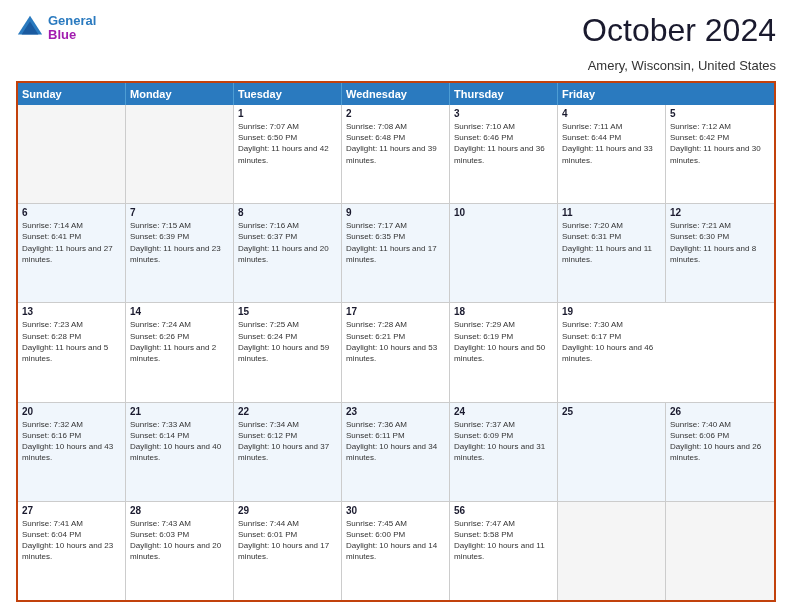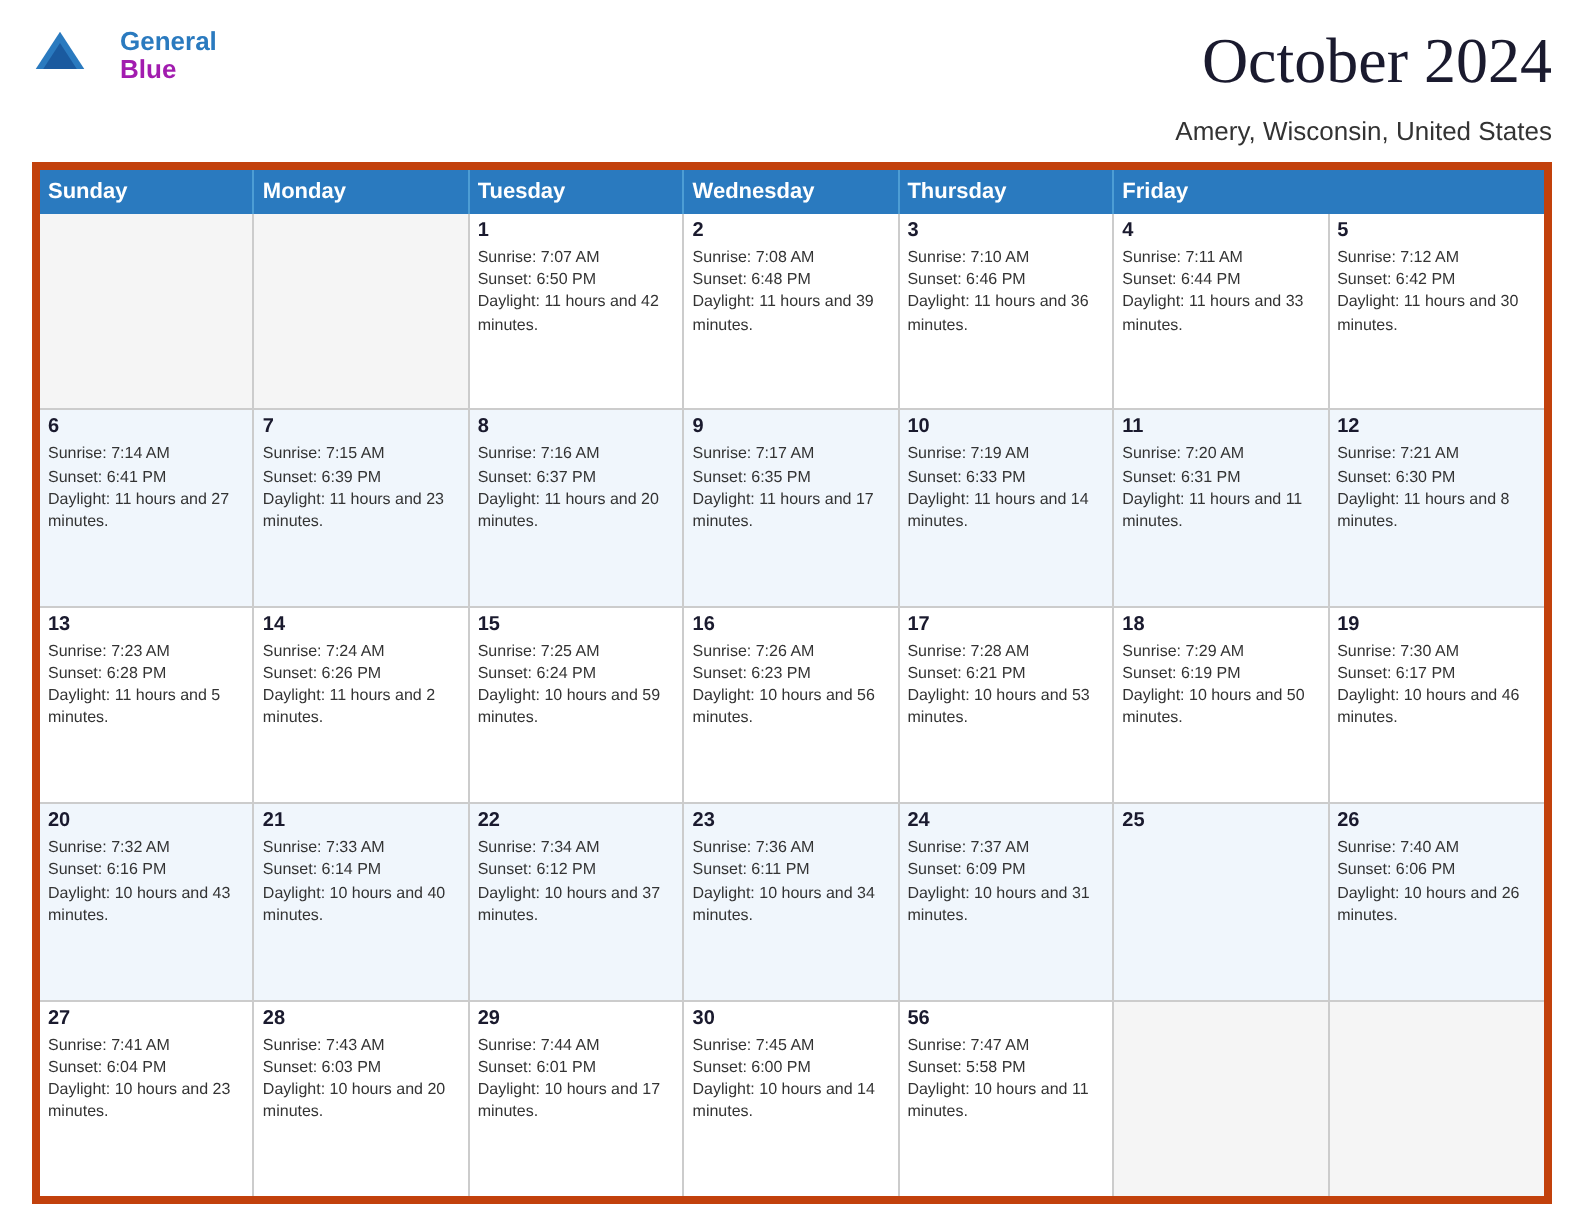--- a/index.html
+++ b/index.html
@@ -19,21 +19,21 @@
     }
     .header {
       display: flex;
       justify-content: space-between;
       align-items: flex-start;
       margin-bottom: 8px;
     }
     .logo {
       display: flex;
       align-items: center;
-      gap: 16px;
+      gap: 4px;
     }
     .logo-text {
       font-size: 13px;
       font-weight: bold;
       color: #1a1a2e;
       line-height: 1.1;
     }
     .logo-text span {
       color: #2a7abf;
     }
@@ -42,32 +42,31 @@
       height: 28px;
     }
     .title-block {
       text-align: right;
     }
     .month-title {
       font-size: 32px;
       font-weight: 300;
       color: #1a1a2e;
       line-height: 1;
-      font-family: Liberation Serif, serif;
     }
     .location {
       font-size: 13px;
       color: #333;
       margin-top: 12px;
     }
     .calendar {
       flex: 1;
       display: flex;
       flex-direction: column;
-      border: 4px solid #c2410c;
+      border: 2px solid #c2410c;
     }
     .cal-header {
       display: grid;
       grid-template-columns: repeat(7, 1fr);
       background: #2a7abf;
     }
     .cal-header-cell {
       color: #fff;
       font-size: 11px;
       font-weight: bold;
@@ -188,21 +187,20 @@
           <div class="cal-cell alt-row">
             <div class="day-num">8</div>
             <div class="day-info">Sunrise: 7:16 AM<br>Sunset: 6:37 PM<br>Daylight: 11 hours and 20 minutes.</div>
           </div>
           <div class="cal-cell alt-row">
             <div class="day-num">9</div>
             <div class="day-info">Sunrise: 7:17 AM<br>Sunset: 6:35 PM<br>Daylight: 11 hours and 17 minutes.</div>
           </div>
           <div class="cal-cell alt-row">
             <div class="day-num">10</div>
-            <div class="day-info">Sunrise: 7:19 AM<br>Sunset: 6:33 PM<br>Daylight: 11 hours and 14 minutes.</div>
           </div>
           <div class="cal-cell alt-row">
             <div class="day-num">11</div>
             <div class="day-info">Sunrise: 7:20 AM<br>Sunset: 6:31 PM<br>Daylight: 11 hours and 11 minutes.</div>
           </div>
           <div class="cal-cell alt-row">
             <div class="day-num">12</div>
             <div class="day-info">Sunrise: 7:21 AM<br>Sunset: 6:30 PM<br>Daylight: 11 hours and 8 minutes.</div>
           </div>
         </div>
@@ -211,24 +209,20 @@
             <div class="day-num">13</div>
             <div class="day-info">Sunrise: 7:23 AM<br>Sunset: 6:28 PM<br>Daylight: 11 hours and 5 minutes.</div>
           </div>
           <div class="cal-cell">
             <div class="day-num">14</div>
             <div class="day-info">Sunrise: 7:24 AM<br>Sunset: 6:26 PM<br>Daylight: 11 hours and 2 minutes.</div>
           </div>
           <div class="cal-cell">
             <div class="day-num">15</div>
             <div class="day-info">Sunrise: 7:25 AM<br>Sunset: 6:24 PM<br>Daylight: 10 hours and 59 minutes.</div>
-          </div>
-          <div class="cal-cell">
-            <div class="day-num">16</div>
-            <div class="day-info">Sunrise: 7:26 AM<br>Sunset: 6:23 PM<br>Daylight: 10 hours and 56 minutes.</div>
           </div>
           <div class="cal-cell">
             <div class="day-num">17</div>
             <div class="day-info">Sunrise: 7:28 AM<br>Sunset: 6:21 PM<br>Daylight: 10 hours and 53 minutes.</div>
           </div>
           <div class="cal-cell">
             <div class="day-num">18</div>
             <div class="day-info">Sunrise: 7:29 AM<br>Sunset: 6:19 PM<br>Daylight: 10 hours and 50 minutes.</div>
           </div>
           <div class="cal-cell">

